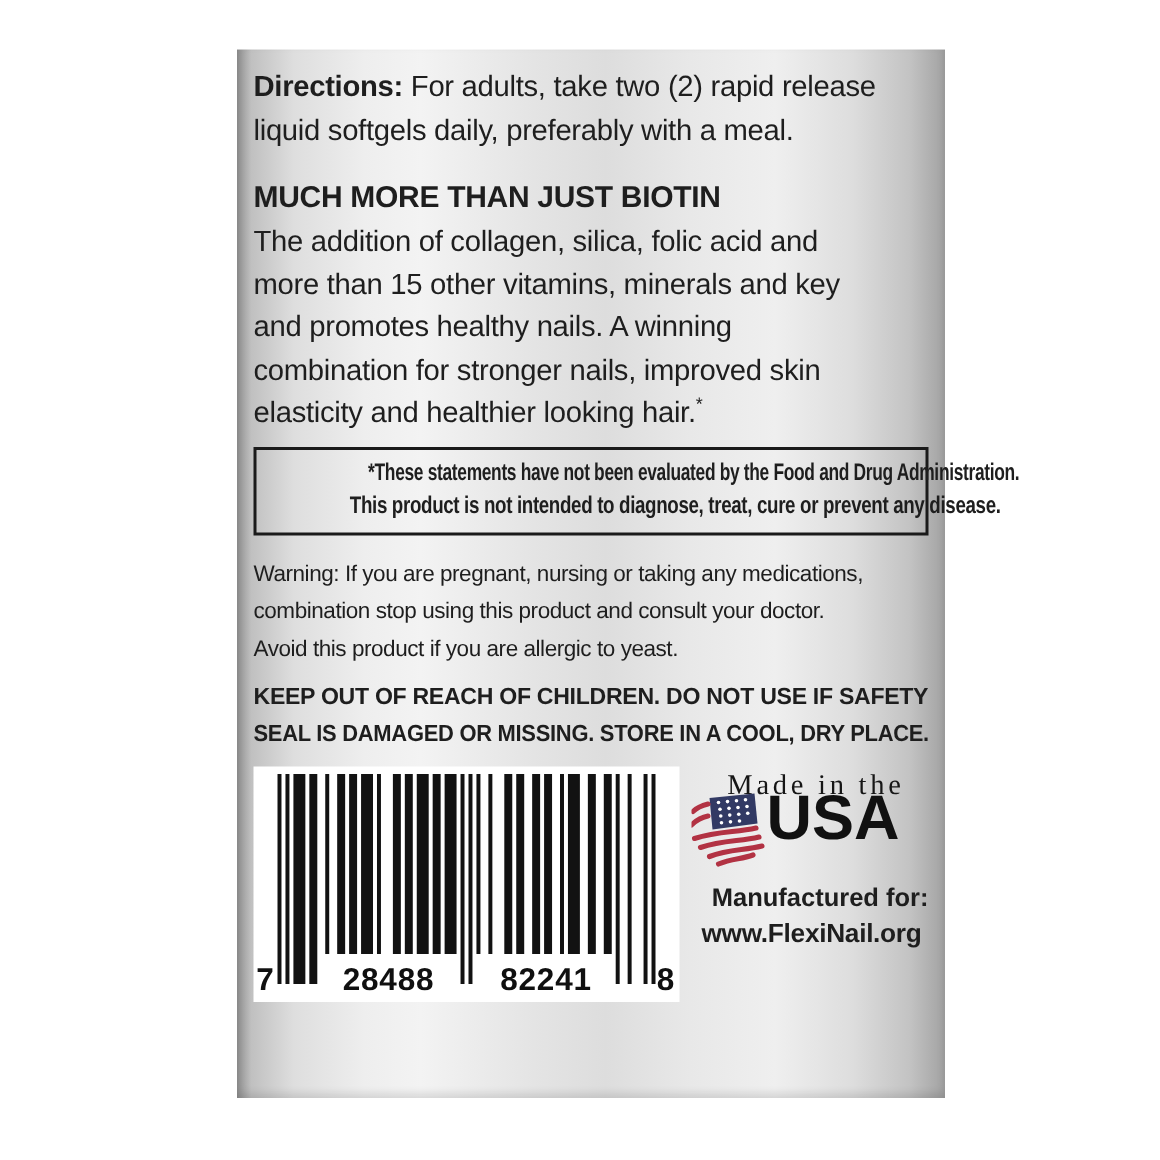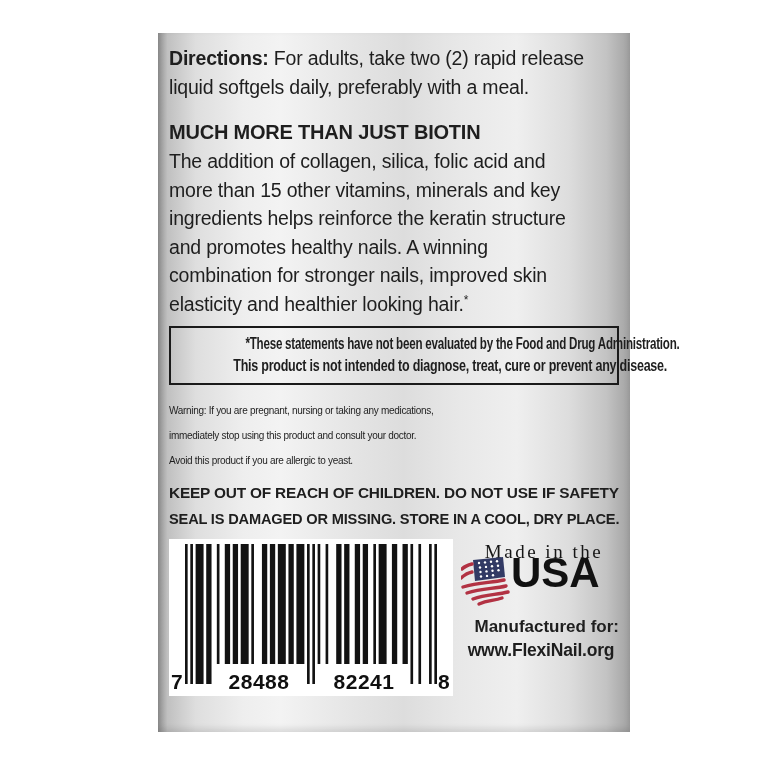--- a/index.html
+++ b/index.html
@@ -17,21 +17,21 @@
   .directions b{font-weight:bold;}
 
   .heading{font-size:20px;font-weight:bold;letter-spacing:-0.2px;line-height:29px;margin:17px 0 0 0;}
 
   .benefits{margin:0;}
   .benefits sup{font-size:12px;vertical-align:super;line-height:0;}
 
   .fda-box{margin-top:8px;border:2px solid #1a1a1a;padding:5px 6px 6px 16px;text-align:center;}
   .fda-line{font-size:16px;font-weight:bold;line-height:22px;letter-spacing:-0.3px;text-align:center;}
 
-  .warning{margin-top:13px;font-size:10px;line-height:25px;letter-spacing:-0.3px;}
+  .warning{margin-top:13px;font-size:15px;line-height:25px;letter-spacing:-0.3px;}
   .keepout{margin-top:7px;font-size:15.5px;line-height:25.5px;font-weight:bold;letter-spacing:-0.2px;}
 
   .bottom-row{margin-top:8px;display:flex;gap:10px;}
   .barcode-box{position:relative;width:284px;height:157px;background:#ffffff;flex:0 0 auto;}
   .barcode-box svg{display:block;margin:3px 0 0 0;}
   .bc-digit{position:absolute;bottom:2px;text-align:center;font-weight:bold;
             font-size:21px;letter-spacing:0.5px;color:#101010;}
   .bd-first{left:1px;width:14px;}
   .bd-left{left:44px;width:92px;}
   .bd-right{left:149px;width:92px;}
@@ -59,34 +59,33 @@
       <div class="directions body-txt">
         <div class="line" style="white-space: nowrap; word-spacing: 0px;"><b>Directions:</b><span> For adults, take two (2) rapid release</span></div>
         <div class="line">liquid softgels daily, preferably with a meal.</div>
       </div>
 
       <div class="heading">MUCH MORE THAN JUST BIOTIN</div>
 
       <div class="benefits body-txt">
         <div class="line" style="white-space: nowrap; word-spacing: 0px;">The addition of collagen, silica, folic acid and</div>
         <div class="line" style="white-space: nowrap; word-spacing: 0px;">more than 15 other vitamins, minerals and key</div>
-        <div class="line" style="white-space: nowrap; word-spacing: 0px;">ingredients helps reinforce the keratin structure</div>
         <div class="line" style="white-space: nowrap; word-spacing: 0px;">and promotes healthy nails. A winning</div>
         <div class="line" style="white-space: nowrap; word-spacing: 0px;">combination for stronger nails, improved skin</div>
         <div class="line"><span>elasticity and healthier looking hair.</span><sup>*</sup></div>
       </div>
 
       <div class="fda-box">
         <div class="fda-line line" style="white-space: nowrap; transform-origin: center center; transform: scaleX(0.724541);">*These statements have not been evaluated by the Food and Drug Administration.</div>
         <div class="fda-line line" style="white-space: nowrap; transform-origin: center center; transform: scaleX(0.781982);">This product is not intended to diagnose, treat, cure or prevent any disease.</div>
       </div>
 
       <div class="warning">
         <div class="line" style="white-space: nowrap; word-spacing: 0px;">Warning: If you are pregnant, nursing or taking any medications,</div>
-        <div class="line" style="white-space: nowrap; word-spacing: 0px;">immediately stop using this product and consult your doctor.</div>
+        <div class="line" style="white-space: nowrap; word-spacing: 0px;">combination stop using this product and consult your doctor.</div>
         <div class="line">Avoid this product if you are allergic to yeast.</div>
       </div>
 
       <div class="keepout">
         <div class="line" style="white-space: nowrap; transform-origin: left center; transform: scaleX(0.993377);">KEEP OUT OF REACH OF CHILDREN. DO NOT USE IF SAFETY</div>
         <div class="line" style="white-space: nowrap; transform-origin: left center; transform: scaleX(0.943396);">SEAL IS DAMAGED OR MISSING. STORE IN A COOL, DRY PLACE.</div>
       </div>
 
       <div class="bottom-row">
 

